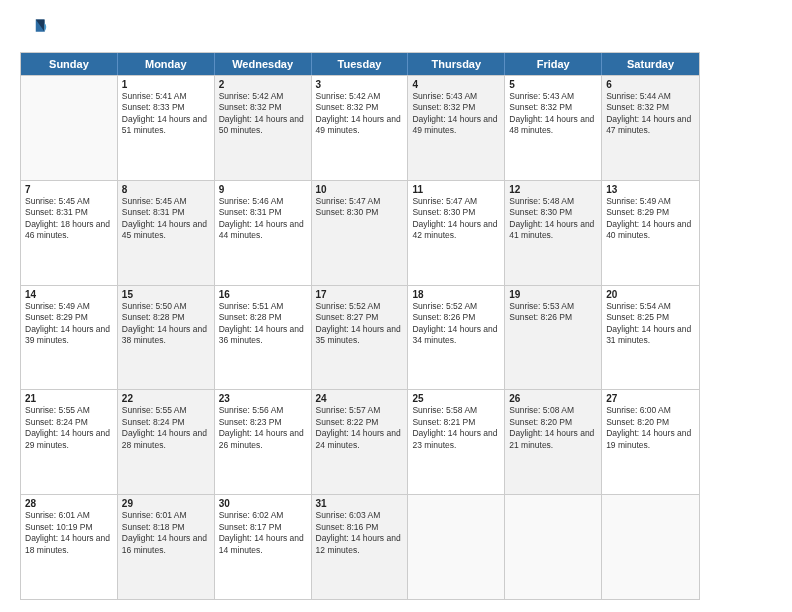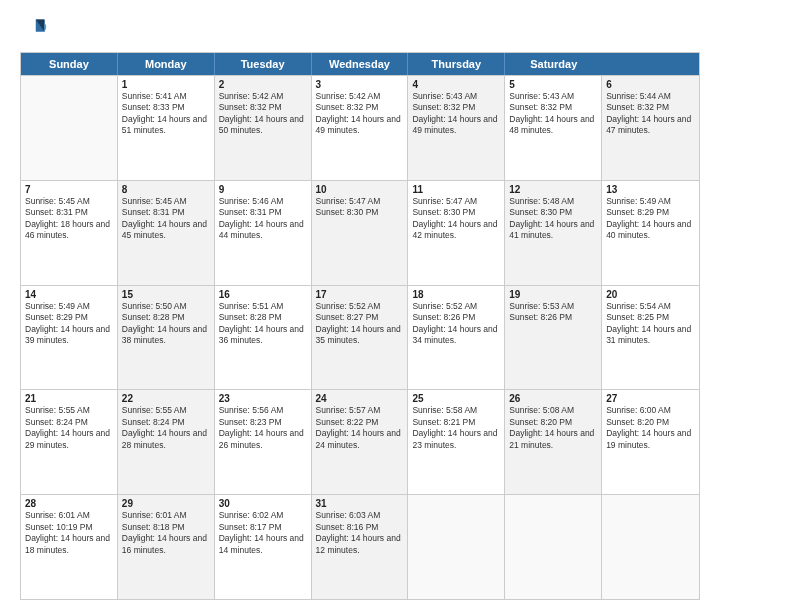--- a/index.html
+++ b/index.html
@@ -129,23 +129,24 @@
       <div class="main-title"></div>
       <div class="subtitle"></div>
     </div>
   </div>
 
   <div class="calendar">
     <div class="cal-header">
 
     <div class="cal-header-cell">Sunday</div>
         <div class="cal-header-cell">Monday</div>
+        <div class="cal-header-cell">Wednesday</div>
         <div class="cal-header-cell">Tuesday</div>
-        <div class="cal-header-cell">Wednesday</div>
         <div class="cal-header-cell">Thursday</div>
+        <div class="cal-header-cell">Friday</div>
         <div class="cal-header-cell">Saturday</div>
       </div>
     <div class="cal-body">
 
     <div class="cal-row">
           <div class="cal-cell empty"></div>
           <div class="cal-cell">
         <div class="day-num">1</div>
         <div class="cell-line">Sunrise: 5:41 AM</div>
         <div class="cell-line">Sunset: 8:33 PM</div>

